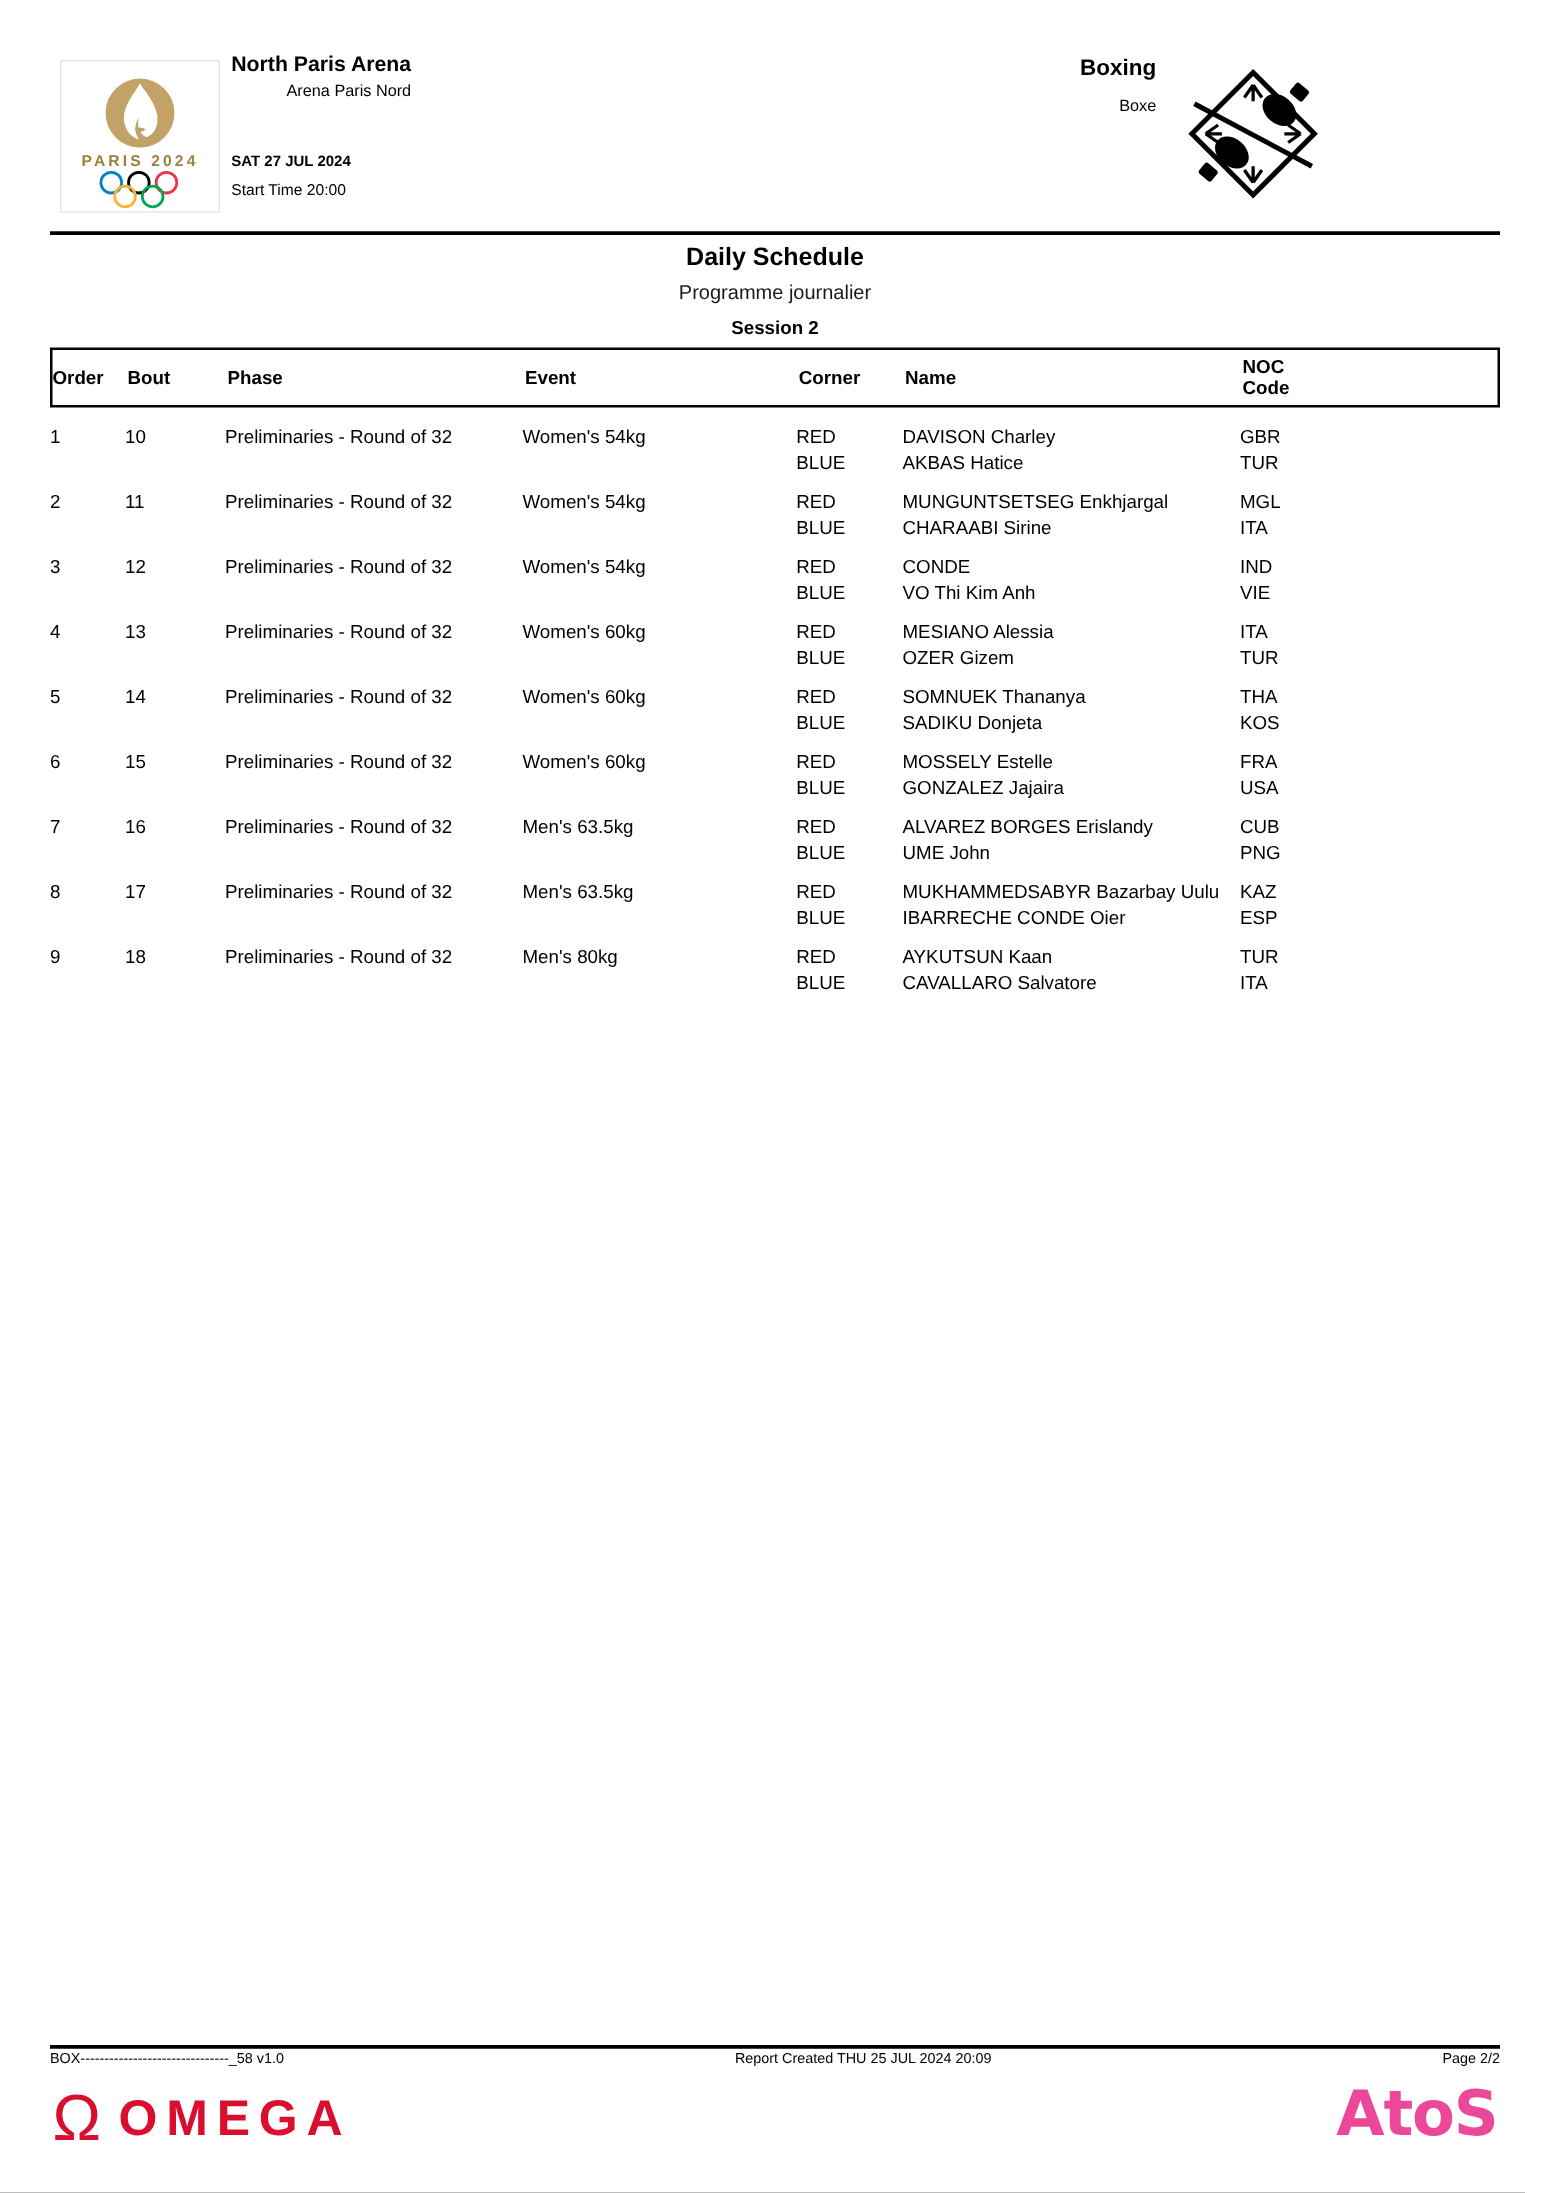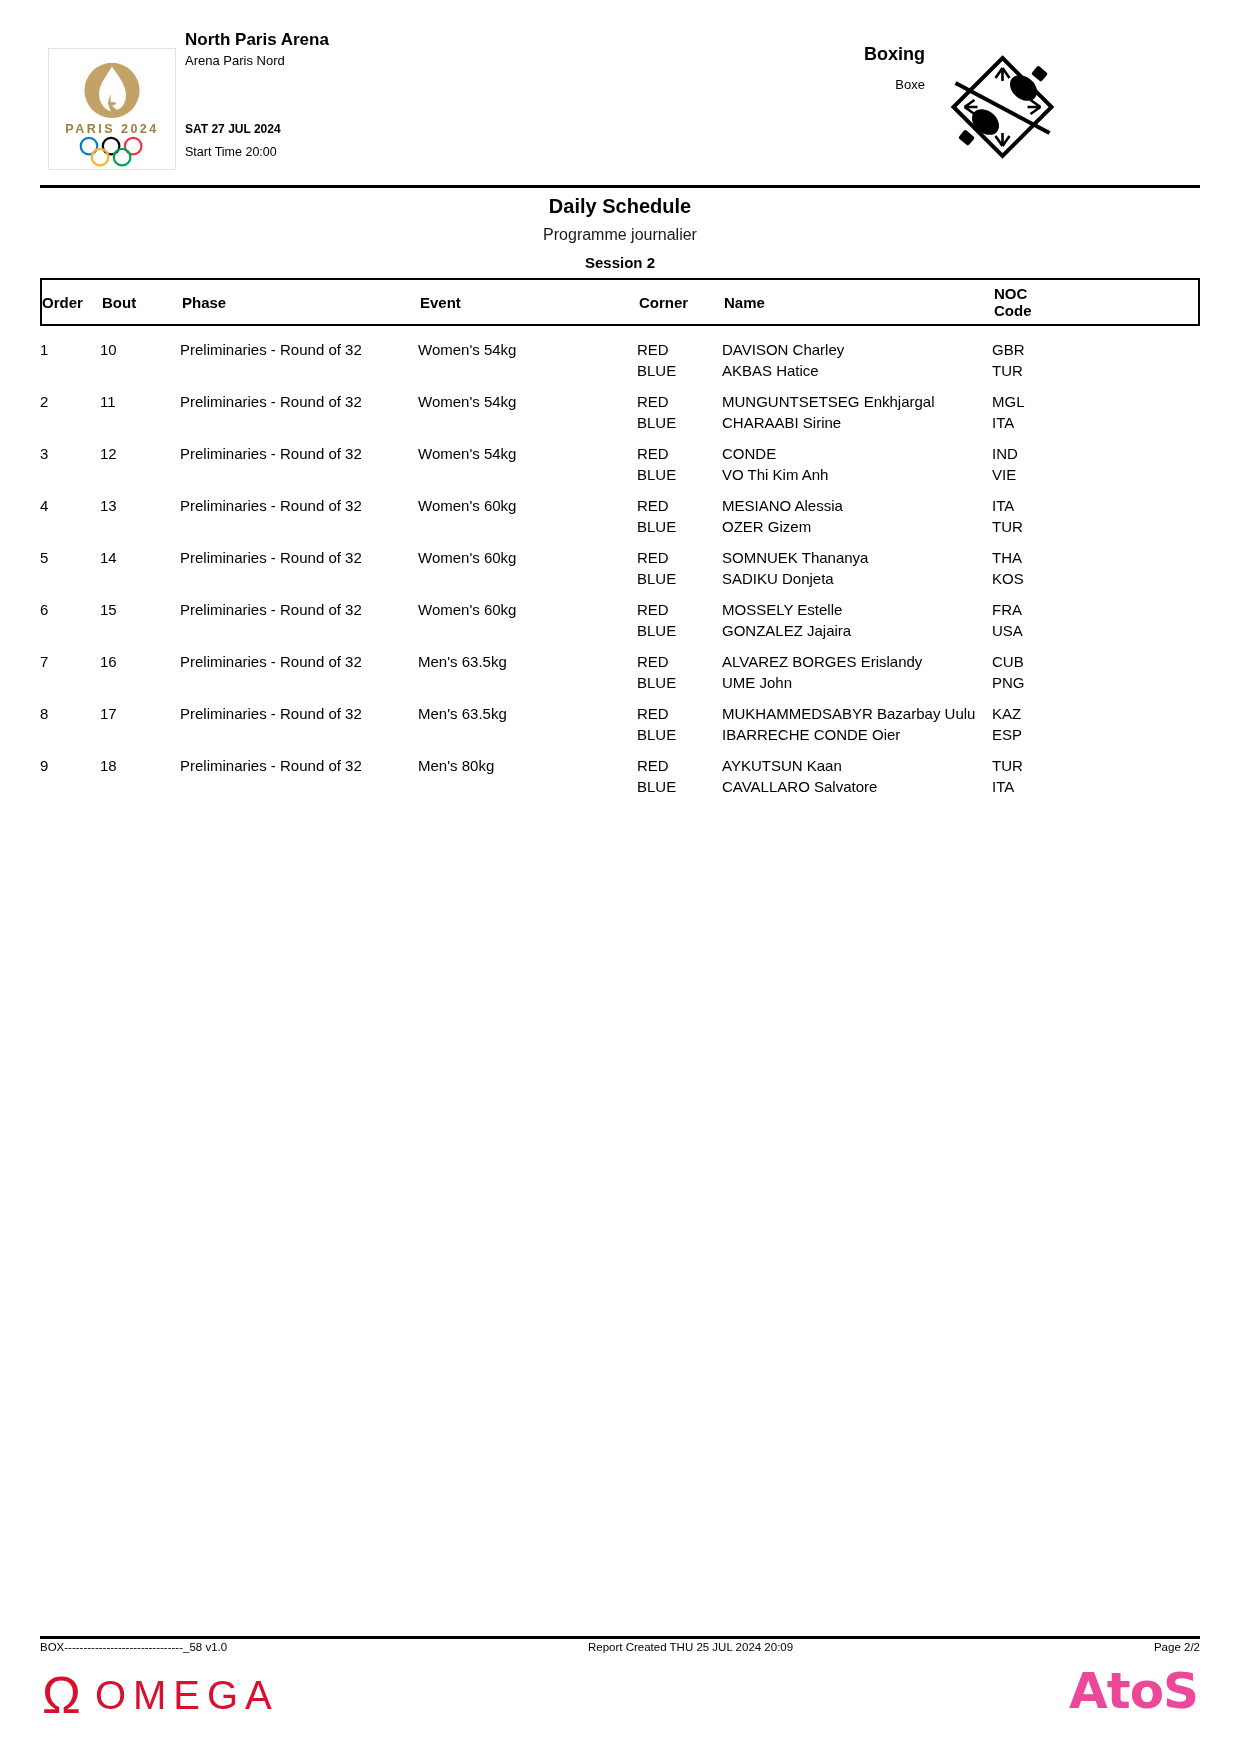--- a/index.html
+++ b/index.html
@@ -16,23 +16,23 @@
   .logo-box{
     position:absolute;left:48px;top:48px;width:128px;height:122px;
     border:1px solid #e3e3e3;
     display:flex;flex-direction:column;align-items:center;justify-content:space-between;
     padding-top:12px;box-sizing:border-box;
   }
   .paris-text{
     font-size:12.5px;font-weight:bold;letter-spacing:2.5px;color:#9a8143;
     margin-top:2px;white-space:nowrap;
   }
-  .venue-block{position:absolute;left:185px;top:30px;}
+  .venue-block{position:absolute;left:185px;top:42px;}
   .venue-name{font-size:17px;font-weight:bold;}
-  .venue-sub{font-size:13px;margin-top:3px;}
+  .venue-sub{font-size:13px;margin-top:3px;text-align:right;}
   .date-line{position:absolute;left:185px;top:122px;font-size:12px;font-weight:bold;}
   .start-time{position:absolute;left:185px;top:145px;font-size:12.5px;}
   .sport-block{position:absolute;right:315px;top:44px;text-align:right;}
   .sport-name{font-size:18px;font-weight:bold;}
   .sport-sub{font-size:13px;margin-top:12px;}
   .pictogram{position:absolute;right:180px;top:52px;width:115px;height:110px;}
   .hr-rule{position:absolute;left:40px;right:40px;height:3px;background:#000;}
   .rule-top{top:185px;}
   
   .title-main{position:absolute;top:195px;left:0;width:100%;text-align:center;
@@ -62,21 +62,21 @@
     position:absolute;left:40px;right:40px;top:1641px;
     display:flex;justify-content:space-between;
     font-size:11.5px;
   }
   .footer-line>span{position:relative;}
   .omega-logo{
     position:absolute;left:42px;top:1672px;
     color:#da0e2e;display:flex;align-items:center;
   }
   .omega-symbol{font-size:52px;line-height:46px;font-weight:500;margin-right:14px;}
-  .omega-text{font-size:40px;font-weight:400;letter-spacing:7px;}
+  .omega-text{font-size:40px;font-weight:700;letter-spacing:7px;}
   .atos-logo{
     position:absolute;right:42px;top:1662px;
     color:#ec4899;font-size:50px;font-weight:800;letter-spacing:-1px;
     font-family:"DejaVu Sans", sans-serif;
   }
   svg{display:block;}
 </style>
 </head>
 <body>
 

